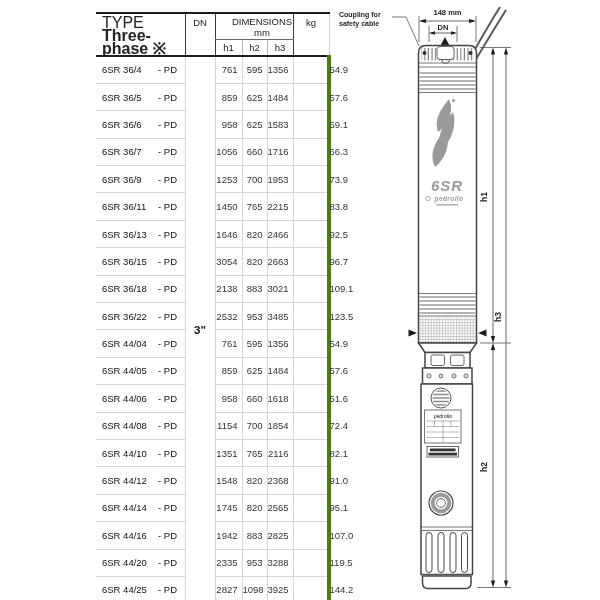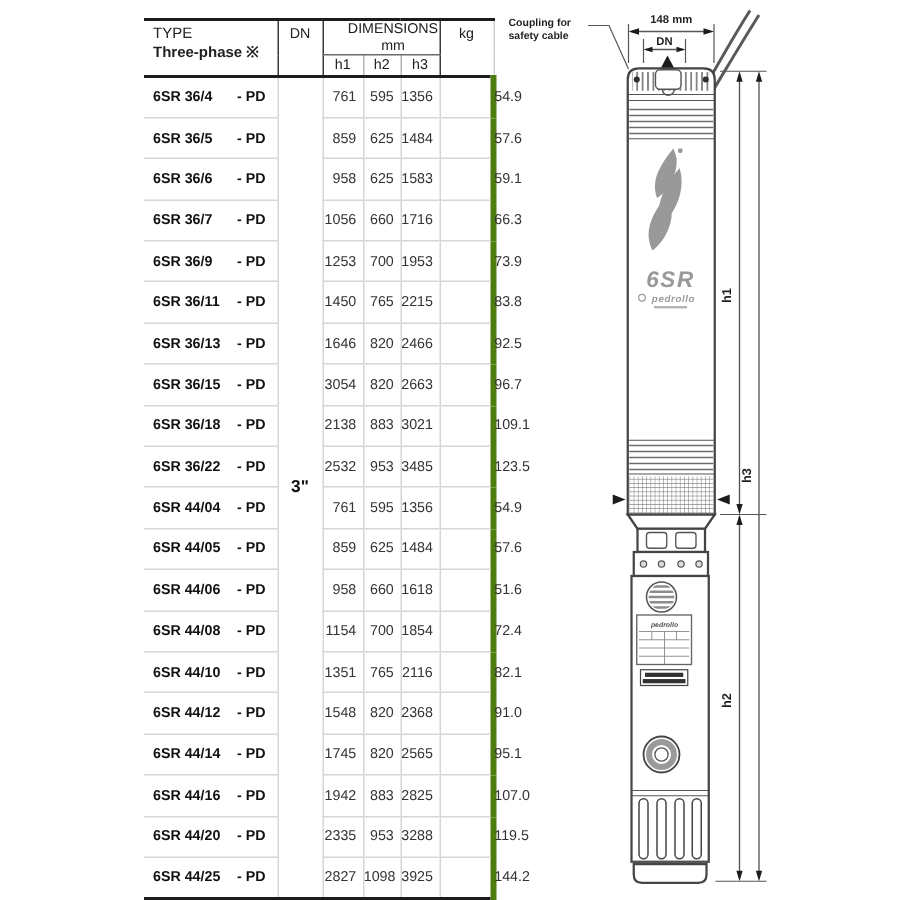--- a/index.html
+++ b/index.html
@@ -7,33 +7,33 @@
         font-family:"Liberation Sans",sans-serif;-webkit-font-smoothing:antialiased;}
 
   
   table.spec{position:absolute;left:96px;top:12px;width:233px;border-collapse:collapse;
              table-layout:fixed;border-top:2px solid #1c1c1c;border-bottom:2px solid #1c1c1c;}
   table.spec col.c-type{width:89px;} table.spec col.c-dn{width:30px;}
   table.spec col.c-h1{width:27px;} table.spec col.c-h2{width:25px;}
   table.spec col.c-h3{width:26px;} table.spec col.c-kg{width:36px;}
   thead{border-bottom:2px solid #1c1c1c;}
   thead th{font-weight:normal;color:#222;padding:0;}
-  th.type-h{text-align:left;vertical-align:top;padding:2px 0 0 6px;font-size:10px;line-height:13px;}
+  th.type-h{text-align:left;vertical-align:top;padding:2px 0 0 6px;font-size:16px;line-height:13px;}
   th.type-h .sub{font-weight:bold;}
   th.dn-h,th.kg-h{vertical-align:top;text-align:center;font-size:9.5px;padding-top:3px;
                   border-left:1px solid #3a3a3a;}
   th.kg-h{border-right:1px solid #cfcfcf;}
   th.dims-h{font-size:9.5px;text-align:center;border-left:1px solid #3a3a3a;
             border-right:1px solid #3a3a3a;border-bottom:1px solid #6a6a6a;height:15px;padding-left:16px;}
   tr.subhead th{font-size:9.5px;height:13px;border-left:1px solid #b5b5b5;}
   tr.subhead th:first-child{border-left:1px solid #3a3a3a;}
   tbody tr{height:27.4px;}
   tbody td{border-top:1px solid #d6d6d6;font-size:9.5px;color:#333;
            text-align:right;padding:0 4px 0 0;white-space:nowrap;}
-  td.type-cell{text-align:left;padding:0 0 0 6px;color:#101010;font-weight:bold;border-left:none;}
+  td.type-cell{text-align:left;padding:0 0 0 6px;color:#101010;font-weight:normal;border-left:none;}
   td.type-cell .model{display:inline-block;width:56px;}
   td.num{border-left:1px solid #d6d6d6;}
   td.kg{border-right:4px solid #4d7c0f;padding-right:5px;padding-left:36px;}
   td.dn-cell{border-left:1px solid #d6d6d6;border-right:1px solid #d6d6d6;border-top:none;
              text-align:center;vertical-align:middle;font-weight:bold;font-size:11.5px;
              color:#101010;padding:0;}
 
   
   svg#drawing{position:absolute;left:330px;top:0;}
   svg text{font-family:"Liberation Sans",sans-serif;fill:#1f1f1f;}

